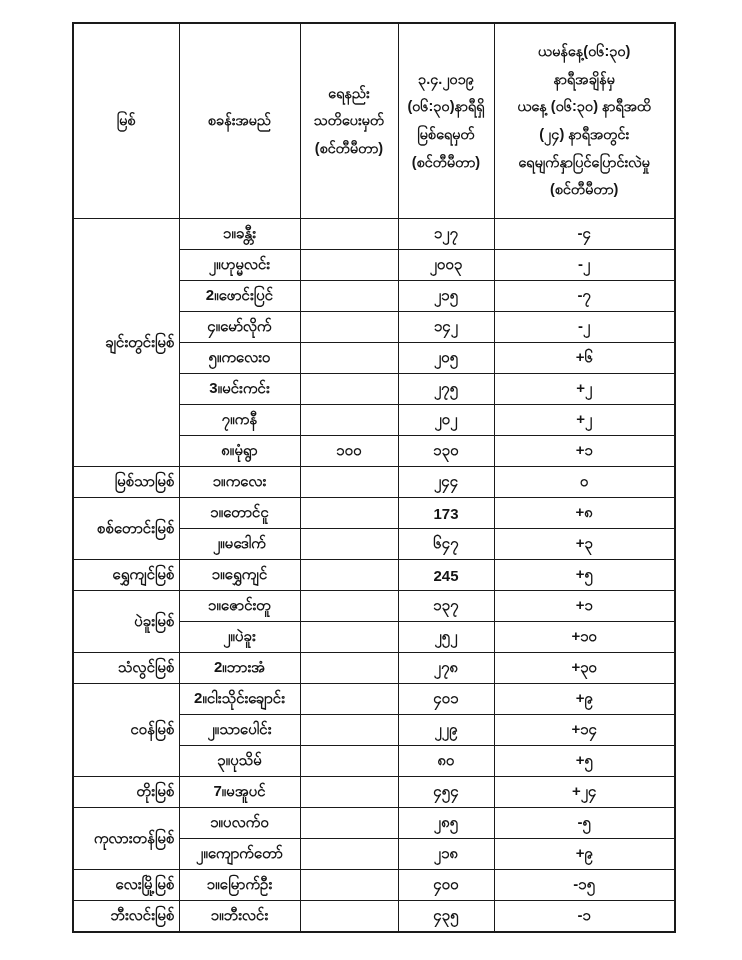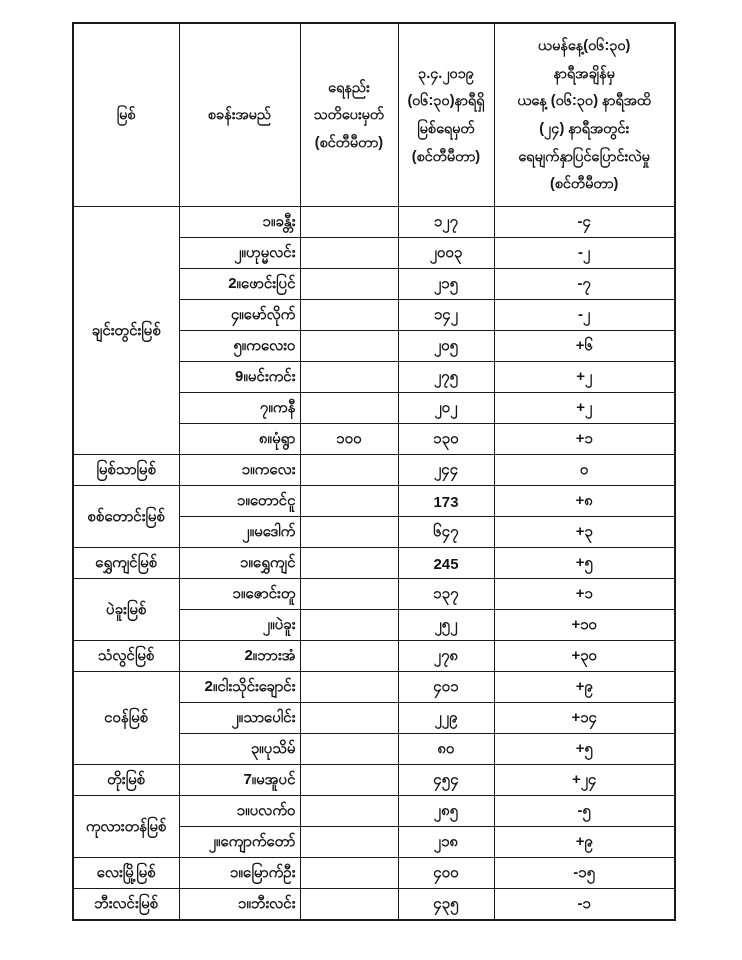--- a/index.html
+++ b/index.html
@@ -32,35 +32,35 @@
     overflow: hidden;
   }
   table.river-table thead th {
     height: 178px;
     font-size: 14.5px;
     font-weight: 600;
     text-align: center;
     vertical-align: middle;
     white-space: pre-line;
     line-height: 1.9;
-    padding: 2px 3px;
+    padding: 8px 3px;
   }
   table.river-table tbody td {
     height: 30px;
     font-size: 15px;
     font-weight: 600;
     padding: 0 4px;
   }
   td.river-cell {
+    text-align: right;
+    padding-left: 7px;
+    vertical-align: middle;
+  }
+  td.station-cell {
     text-align: center;
-    padding-left: 7px;
-    vertical-align: middle;
-  }
-  td.station-cell {
-    text-align: right;
     padding-left: 8px;
     vertical-align: middle;
   }
   td.num-cell {
     text-align: center;
     vertical-align: middle;
   }
 </style>
 </head>
 <body>
@@ -119,21 +119,21 @@
           <td class="num-cell">၁၄၂</td>
           <td class="num-cell">-၂</td>
         </tr>
         <tr>
           <td class="station-cell">၅။ကလေးဝ</td>
           <td class="num-cell"></td>
           <td class="num-cell">၂၀၅</td>
           <td class="num-cell">+၆</td>
         </tr>
         <tr>
-          <td class="station-cell">9။မင်းကင်း</td>
+          <td class="station-cell">3။မင်းကင်း</td>
           <td class="num-cell"></td>
           <td class="num-cell">၂၇၅</td>
           <td class="num-cell">+၂</td>
         </tr>
         <tr>
           <td class="station-cell">၇။ကနီ</td>
           <td class="num-cell"></td>
           <td class="num-cell">၂၀၂</td>
           <td class="num-cell">+၂</td>
         </tr>

